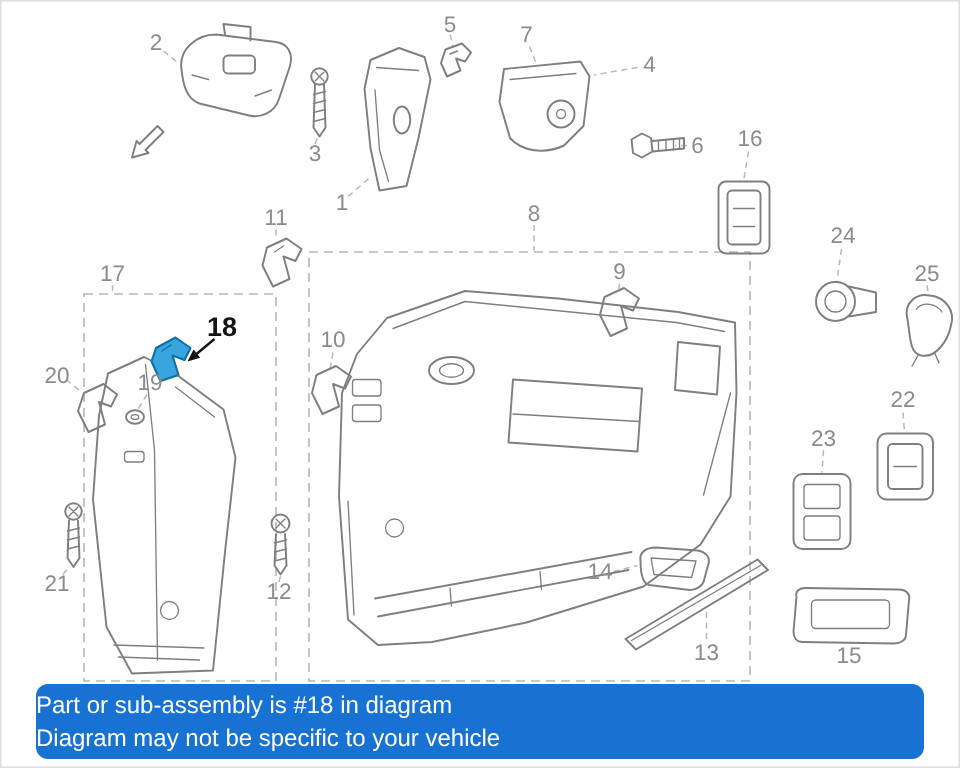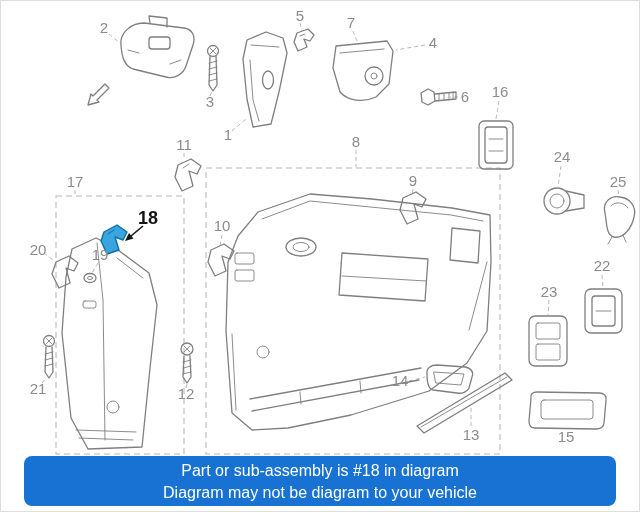--- a/index.html
+++ b/index.html
@@ -26,21 +26,21 @@
   .arrow-head { fill: #141414; }
 
   #banner {
     position: absolute;
     left: 24px; top: 456px;
     width: 592px; height: 50px;
     background: var(--banner-bg, #1772d3);
     color: var(--banner-text, #ffffff);
     border-radius: 8px;
     display: flex; flex-direction: column;
-    justify-content: center; align-items: center;
+    justify-content: center; align-items: flex-start;
     gap: 1px;
   }
   .banner-line { font-size: 16px; line-height: 21px; white-space: nowrap; }
 </style>
 </head>
 <body>
 
 <div id="stage">
 
   <svg width="640" height="512" viewBox="0 0 640 512">
@@ -252,16 +252,16 @@
       <text class="lbl" x="38" y="394">21</text>
       <text class="lbl" x="602" y="271">22</text>
       <text class="lbl" x="549" y="297">23</text>
       <text class="lbl" x="562" y="162">24</text>
       <text class="lbl" x="618" y="187">25</text>
     </g>
   </svg>
 
   <div id="banner">
     <div class="banner-line">Part or sub-assembly is #18 in diagram</div>
-    <div class="banner-line">Diagram may not be diagram to your vehicle</div>
+    <div class="banner-line">Diagram may not be specific to your vehicle</div>
   </div>
 
 </div>
 
 </body></html>

